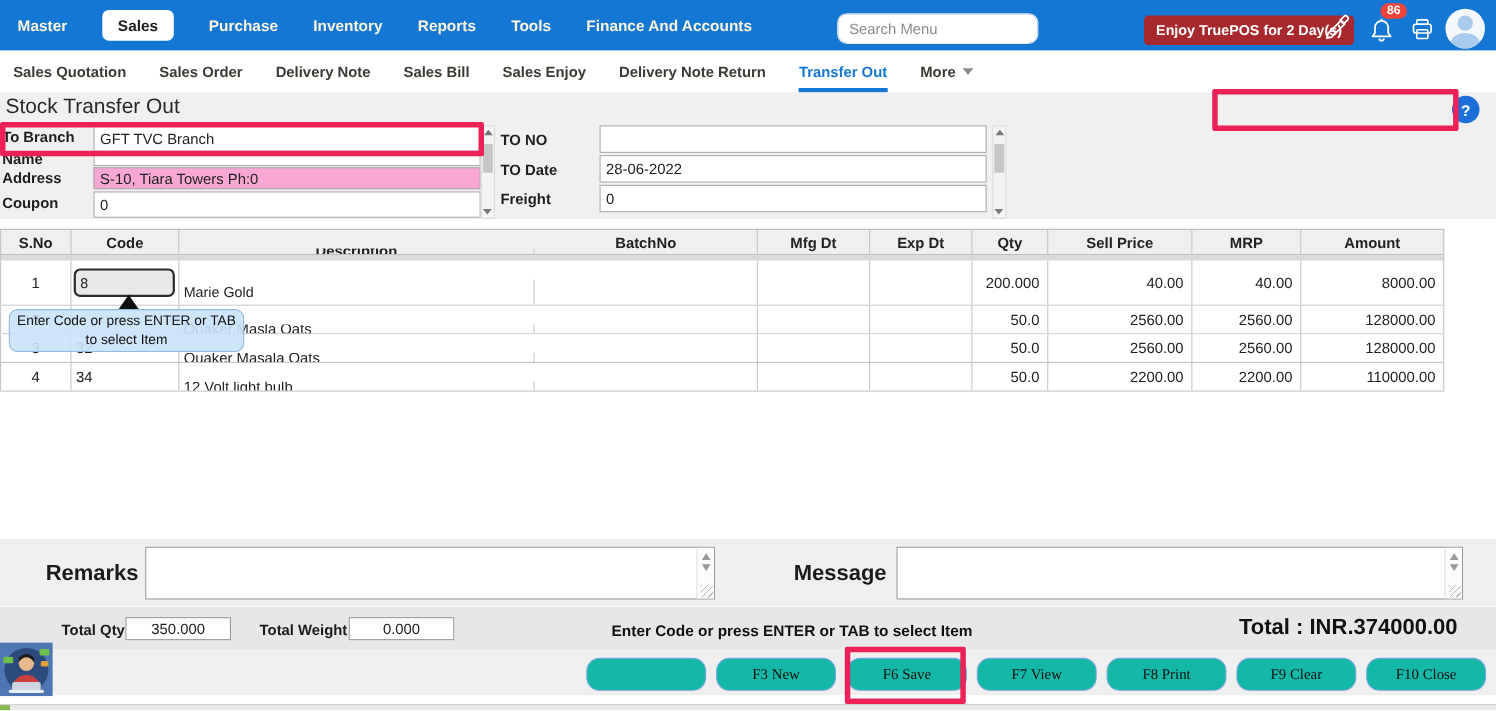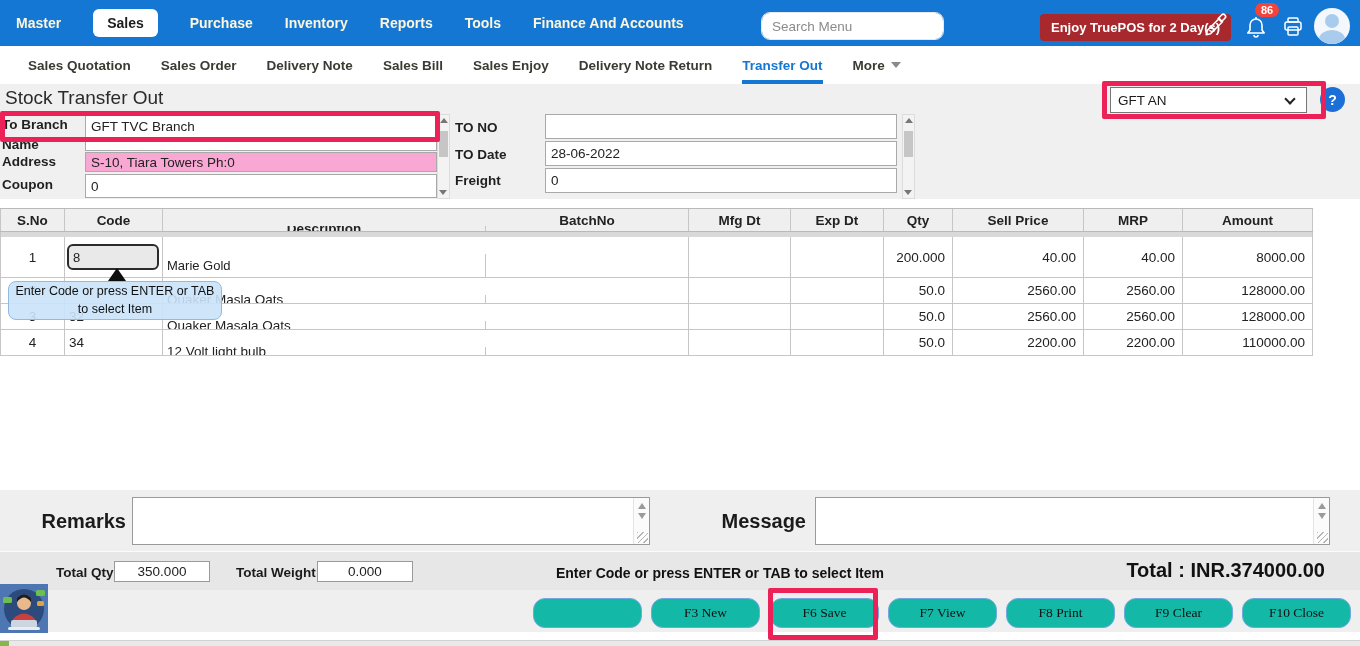--- a/index.html
+++ b/index.html
@@ -19,21 +19,21 @@
   .icon-btn { position:absolute; cursor:pointer; }
   .notif-badge { position:absolute; left:1255px; top:3px; background:#f4433a; color:#fff; font-size:11px;
                  font-weight:700; border-radius:9px; padding:1px 6px; z-index:3; }
   .avatar { position:absolute; left:1314px; top:8px; width:36px; height:36px; border-radius:50%;
             background:#f4f8fc; overflow:hidden; cursor:pointer; }
   .avatar .head { position:absolute; left:11px; top:6px; width:14px; height:14px; border-radius:50%; background:#a9cbed; }
   .avatar .body { position:absolute; left:5px; top:22px; width:26px; height:18px; border-radius:50%; background:#a9cbed; }
 
   
   .subnav { position:absolute; left:0; top:46px; width:1360px; height:38px; background:#fff;
-            display:flex; align-items:stretch; gap:30px; padding-left:28px; }
+            display:flex; align-items:stretch; gap:30px; padding-left:12px; }
   .subnav-item { display:flex; align-items:center; font-size:13.5px; font-weight:600; color:#3b3b33;
                  cursor:pointer; white-space:nowrap; }
   .subnav-item.active { color:#1577d4; border-bottom:4px solid #1577d4; padding-top:4px; }
   .more-caret { display:inline-block; width:0; height:0; border-left:5px solid transparent;
                 border-right:5px solid transparent; border-top:6px solid #8a8a8a; margin-left:6px; }
 
   
   .form-area { position:absolute; left:0; top:84px; width:1360px; height:115px; background:#f0f0f0; }
   .page-title { position:absolute; left:5px; top:3px; font-size:19px; color:#2a2a2a; }
   .flabel { position:absolute; font-size:13.5px; font-weight:700; color:#1f1f1f; white-space:nowrap; }
@@ -205,24 +205,20 @@
     <input class="finput" style="left: 545px; top: 57px; width: 352px; height: 25px;" value="28-06-2022">
     <div class="flabel" style="left:455px; top:89px;">Freight</div>
     <input class="finput" style="left: 545px; top: 84px; width: 352px; height: 25px;" value="0">
 
     <div class="vscroll" style="left:902px; top:30px; height:85px;">
       <div class="tri-up"></div>
       <div class="vthumb"></div>
       <div class="tri-down"></div>
     </div>
 
-    <div class="branch-select">
-      <span>GFT AN</span>
-      <span class="sel-caret"></span>
-    </div>
     <div class="help-circle">?</div>
   </div>
 
   <div class="items-table">
     <div class="trow thead">
       <div class="tc c0">S.No</div>
       <div class="tc c1" style="justify-content:center; padding-left:0;">Code</div>
       <div class="tc c2" style="justify-content:center; padding-left:0;">Description</div>
       <div class="tc c3" style="justify-content:center;">BatchNo</div>
       <div class="tc c4" style="justify-content:center;">Mfg Dt</div>

